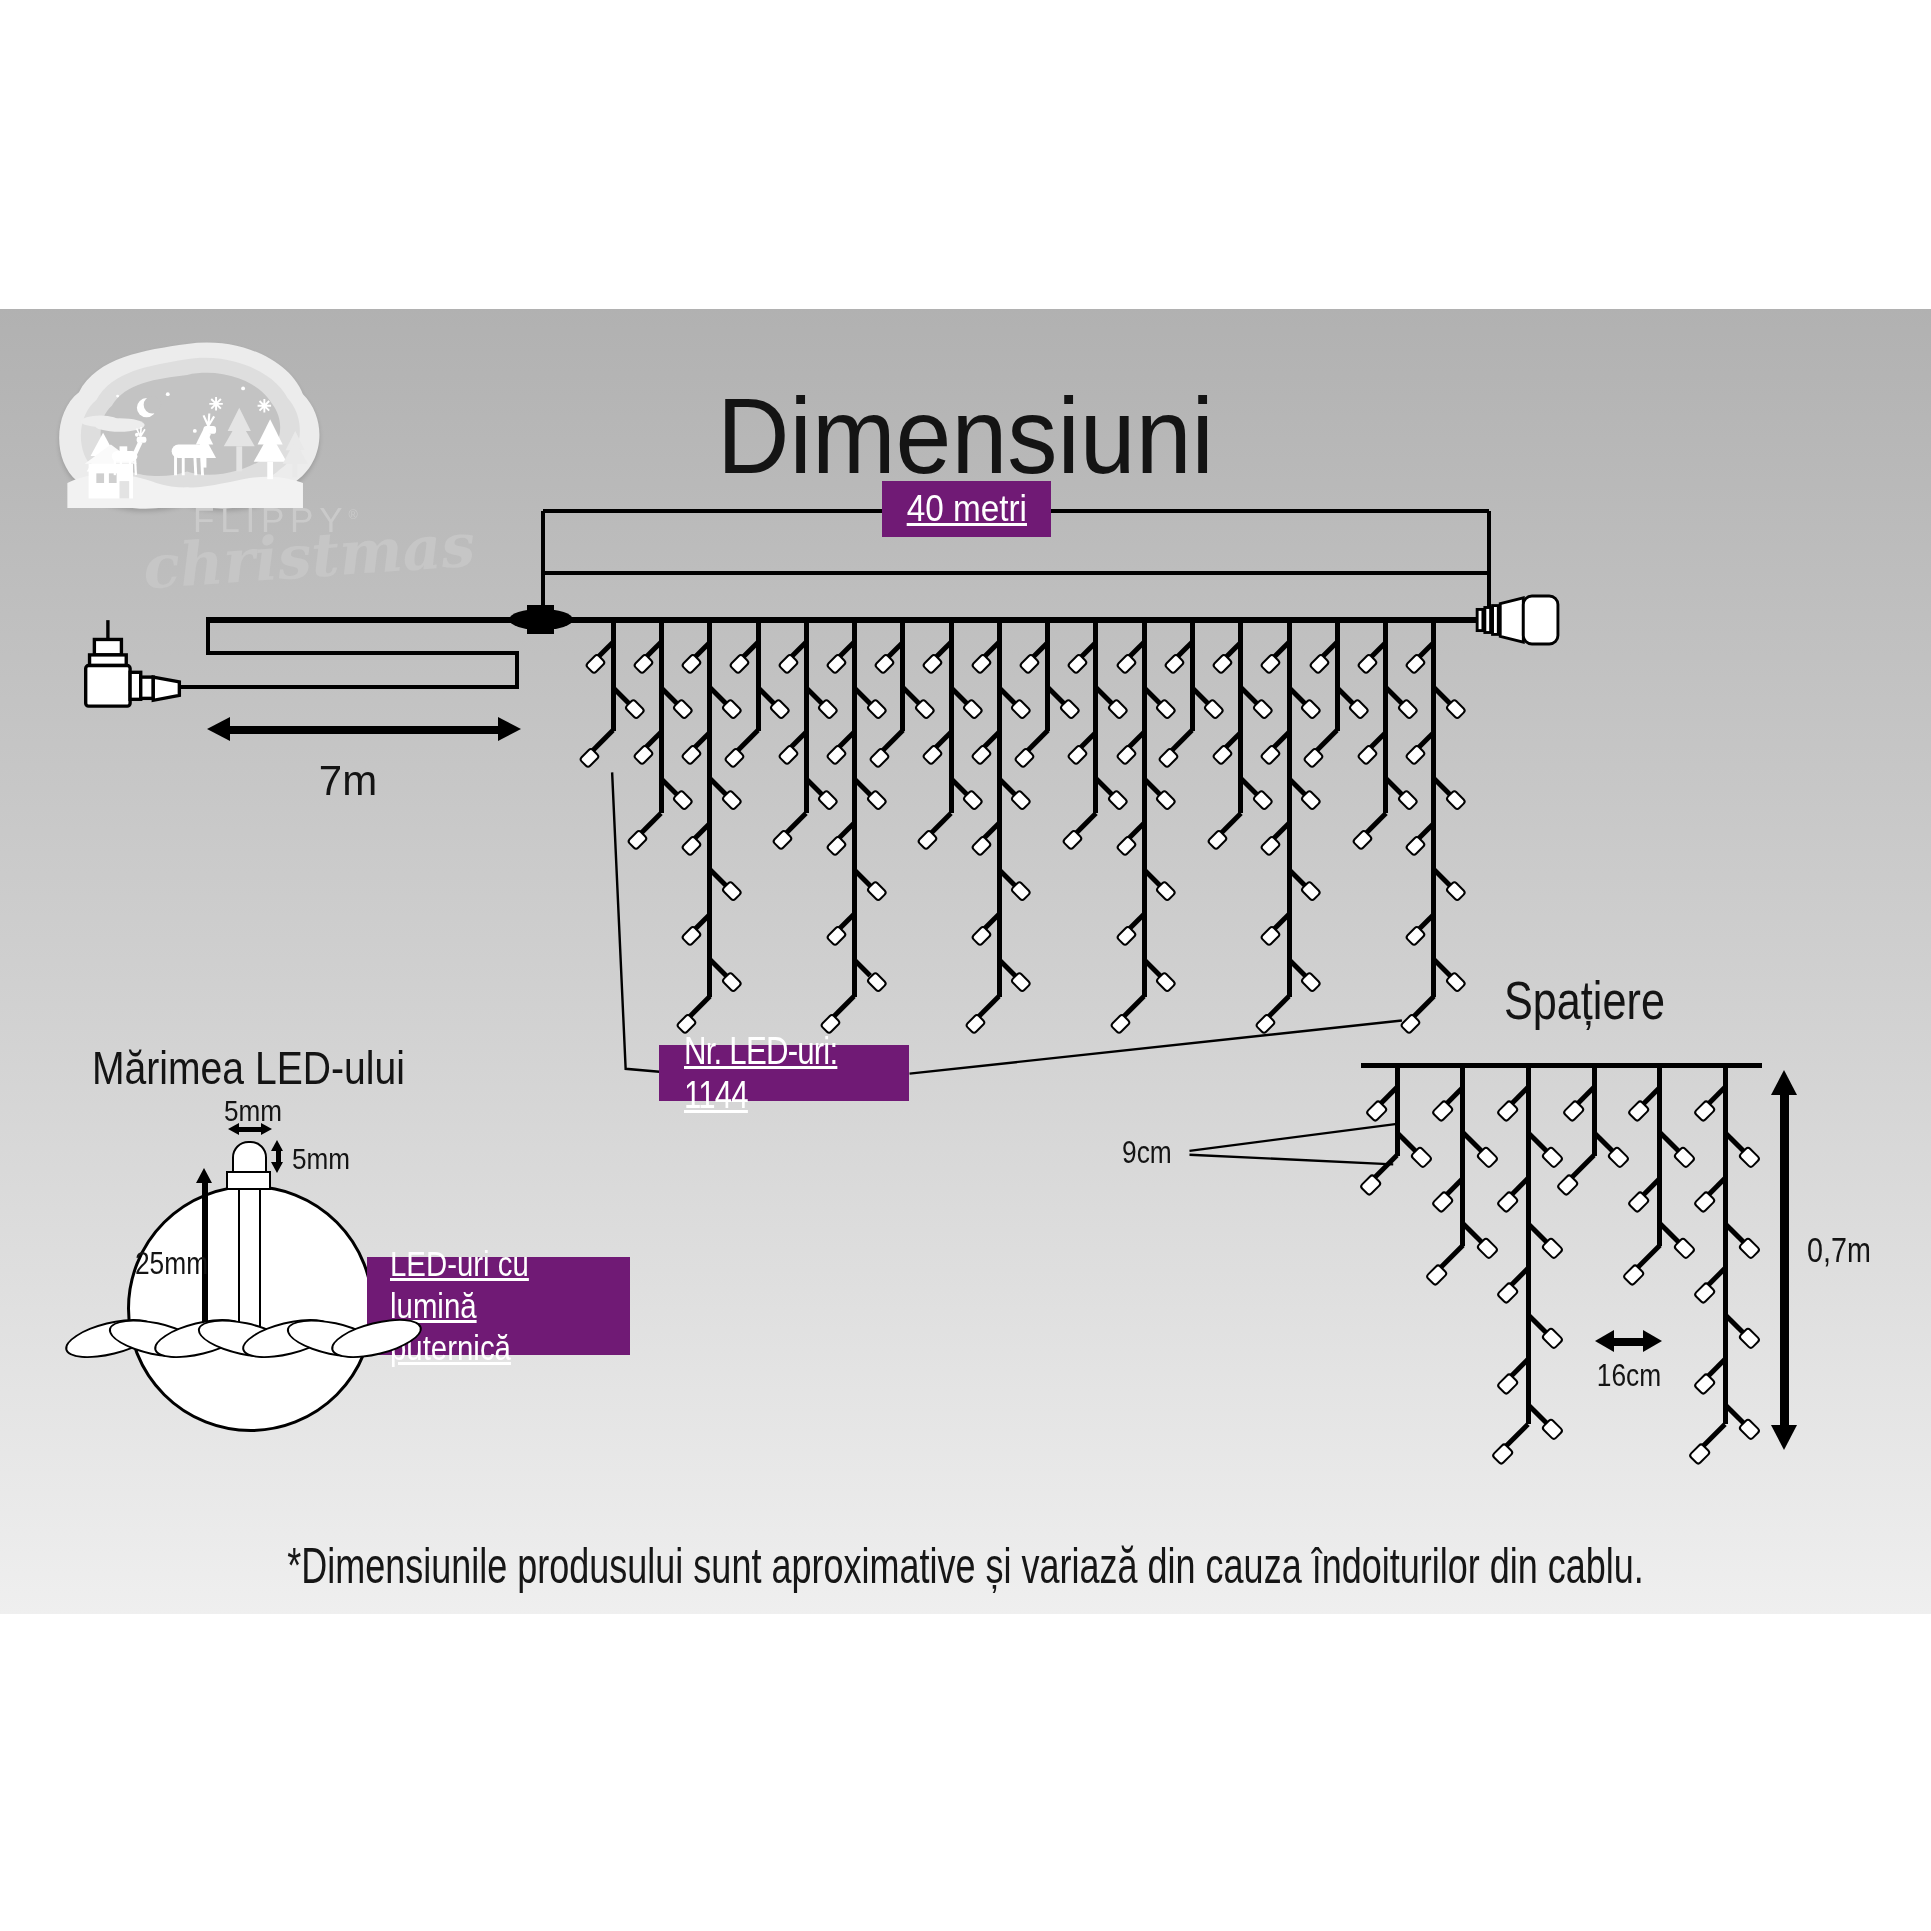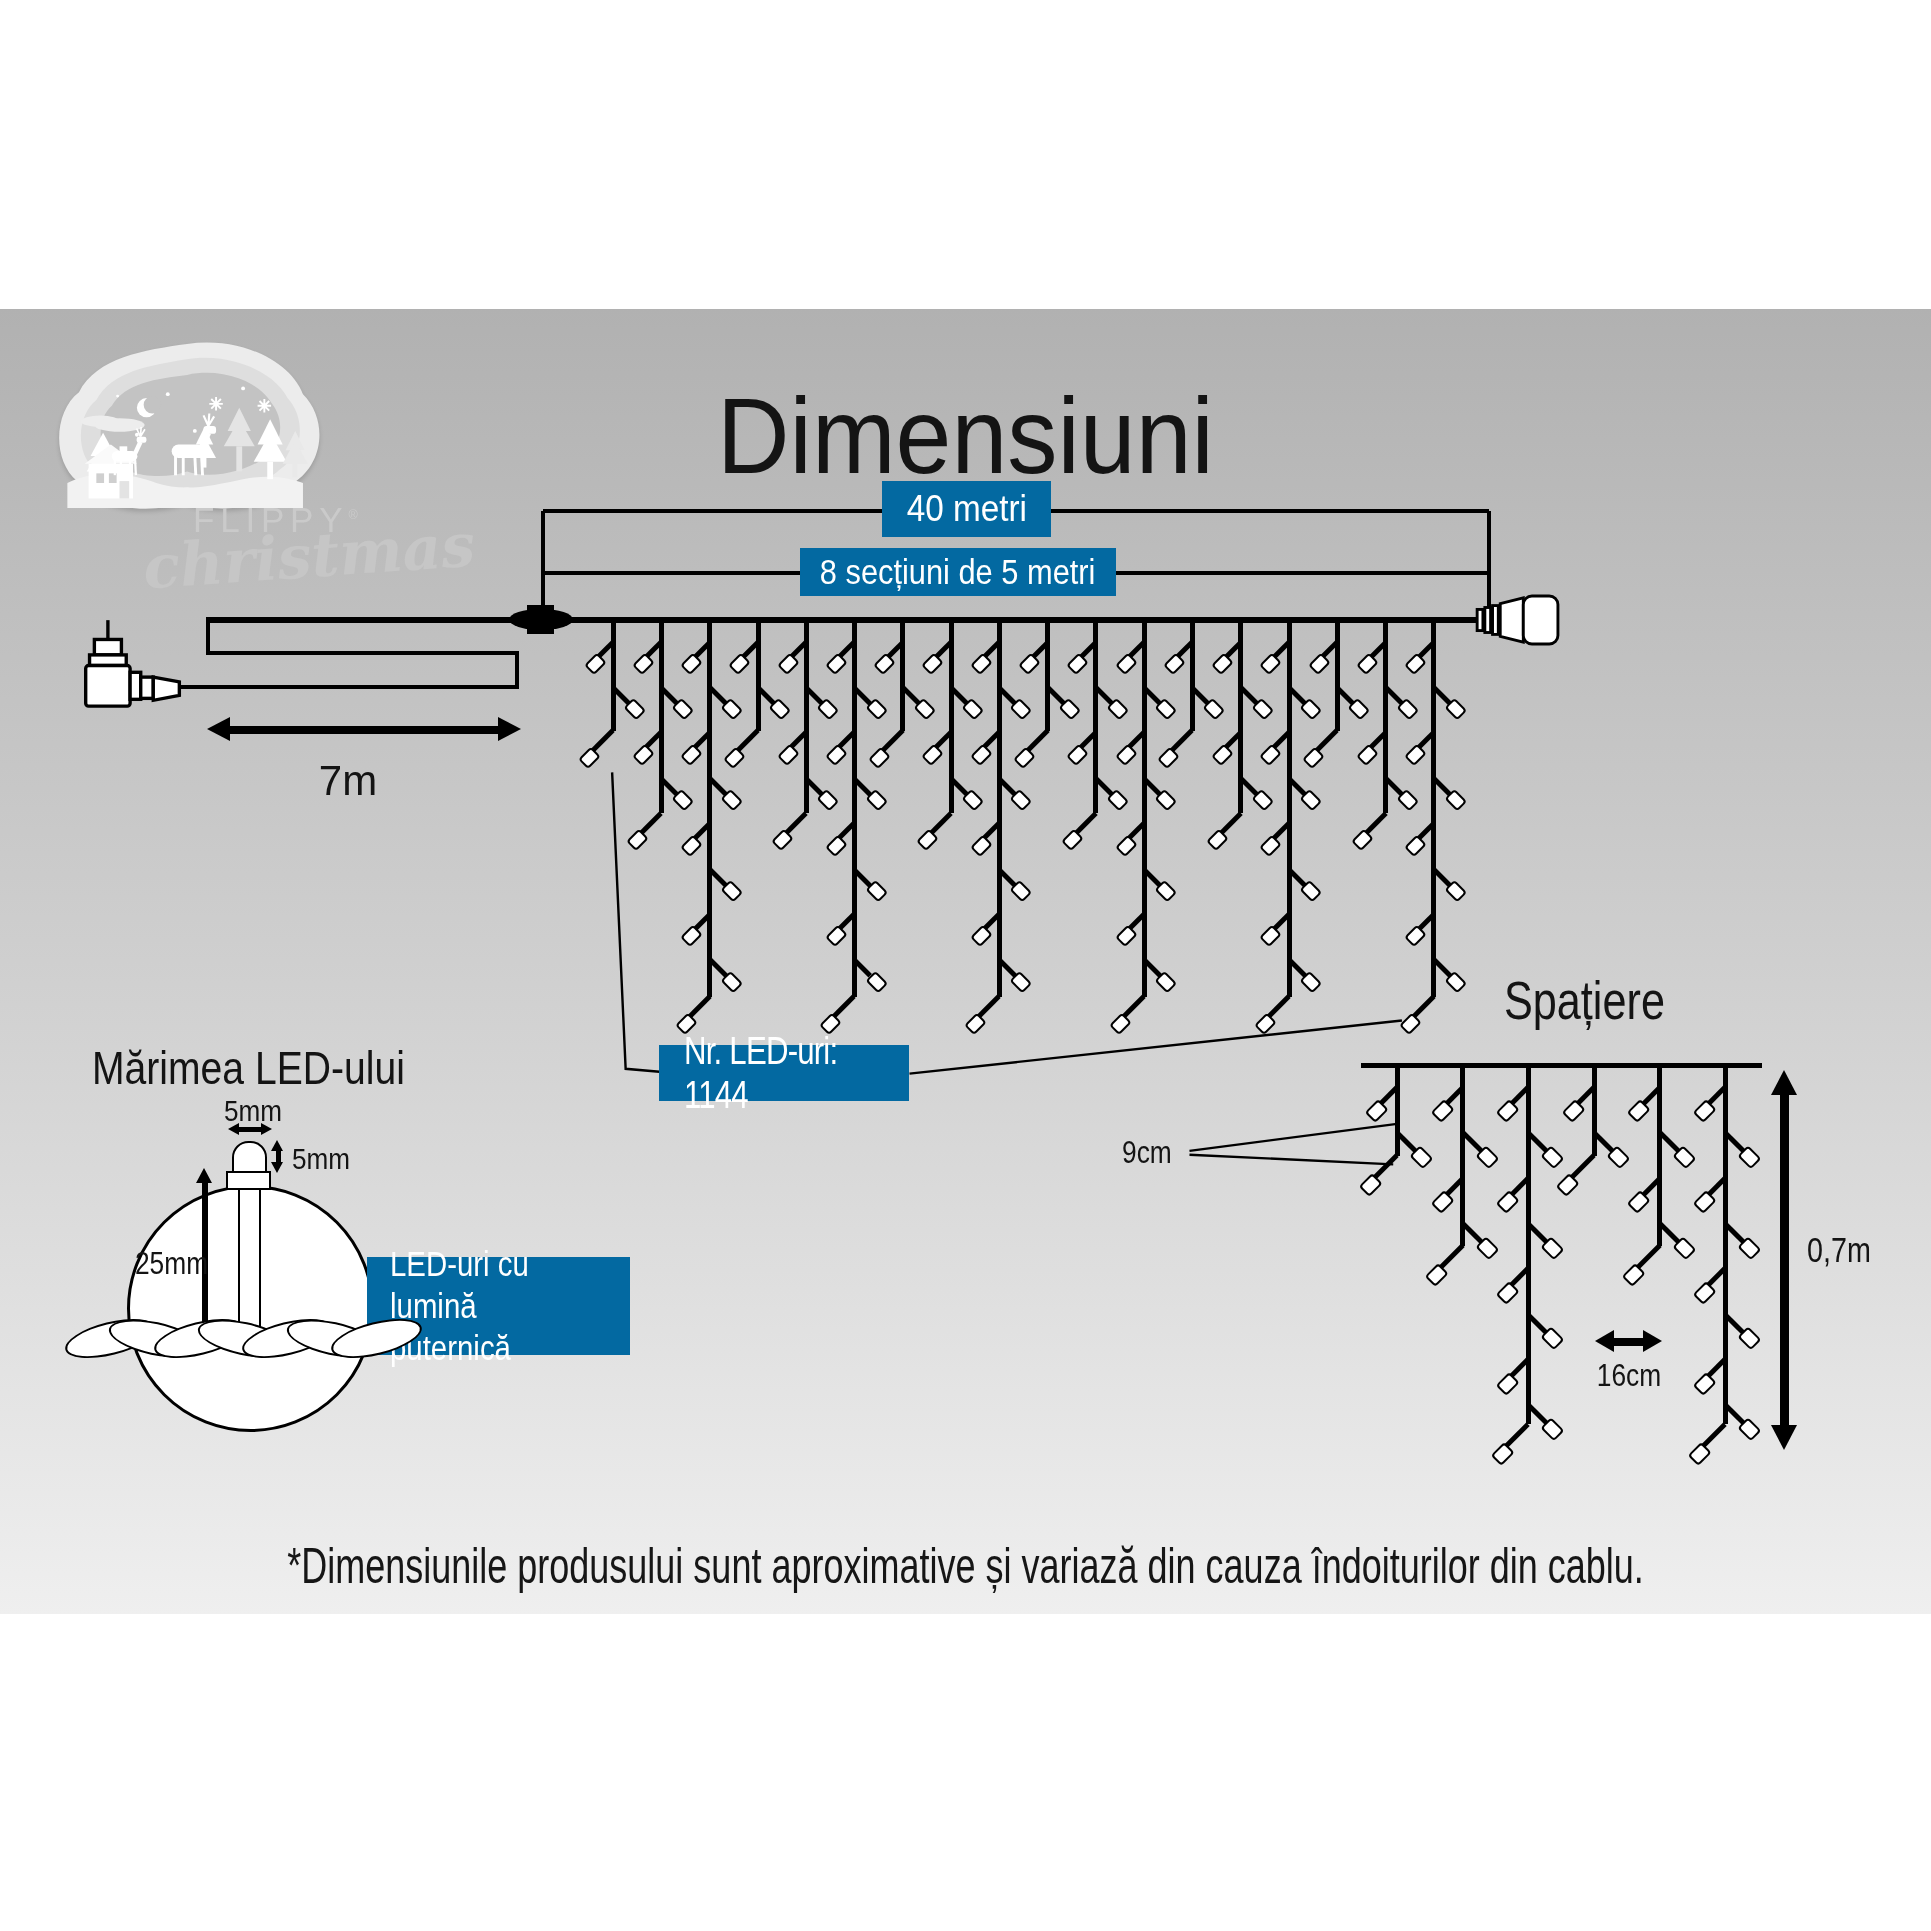--- a/index.html
+++ b/index.html
@@ -2,21 +2,21 @@
 <html><head>
 <meta charset="utf-8">
 <style>
   html,body{margin:0;padding:0;background:#fff;}
   #stage{position:relative;width:1931px;height:1931px;background:#ffffff;overflow:hidden;
          font-family:"Liberation Sans", sans-serif;}
   .abs{position:absolute;}
   .band{position:absolute;left:0;width:1931px;top:309px;height:1305px;
         background:linear-gradient(180deg,#b1b1b1 0%,#d2d2d2 55%,#efefef 100%);}
   .blk{position:absolute;background:#000;}
-  .box{position:absolute;background:#0369a1;color:#fff;display:flex;align-items:center;justify-content:center;z-index:6;}
+  .box{position:absolute;background:#701a75;color:#fff;display:flex;align-items:center;justify-content:center;z-index:6;text-decoration:underline;}
   .tri{position:absolute;width:0;height:0;z-index:4;}
   .lbl{position:absolute;color:#141414;z-index:5;white-space:nowrap;}
   .cx{transform-origin:center center;}
   .lx{transform-origin:left center;}
   #title{left:0;right:0;top:373px;text-align:center;font-size:108px;color:#141414;letter-spacing:0;transform:scaleX(.93);}
   #footnote{left:0;right:0;top:1537px;text-align:center;font-size:50px;color:#161616;transform:scaleX(.72);}
   svg{position:absolute;overflow:visible;}
   #flippy{left:193px;top:500px;font-size:35px;letter-spacing:5.8px;color:#cacaca;z-index:2;font-weight:400;}
   #flippy sup{font-size:12.6px;letter-spacing:0;}
   #christmas{left:143px;top:521px;font-size:60px;color:#c6c6c6;z-index:2;
@@ -116,23 +116,20 @@
 
   <div id="title" class="lbl cx">Dimensiuni</div>
 
   <div class="blk" style="left:543px;top:509px;width:946px;height:3.9px;z-index:2;"></div>
   <div class="blk" style="left:543px;top:571px;width:946px;height:3.9px;z-index:2;"></div>
   <div class="blk" style="left:541px;top:511px;width:3.9px;height:100px;z-index:2;"></div>
   <div class="blk" style="left:1487px;top:511px;width:3.9px;height:110px;z-index:2;"></div>
 
   <div class="box" style="left:882px;top:481px;width:169px;height:56px;">
     <span class="cx" style="font-size:37px;transform:scaleX(.9);">40 metri</span>
-  </div>
-  <div class="box" style="left:800px;top:548px;width:316px;height:48px;">
-    <span class="cx" style="font-size:35px;transform:scaleX(.88);">8 secțiuni de 5 metri</span>
   </div>
 
 
   <svg style="left:77px;top:618px;z-index:3;" width="112" height="97" viewBox="0 0 116 100">
     <g stroke="#000" stroke-width="3.5" fill="#fff">
       <line x1="32" y1="2" x2="32" y2="22"></line>
       <rect x="18" y="22" width="28" height="16"></rect>
       <rect x="13" y="38" width="38" height="11"></rect>
       <rect x="9" y="49" width="46" height="42" rx="3"></rect>
       <rect x="55" y="56" width="11" height="28"></rect>

